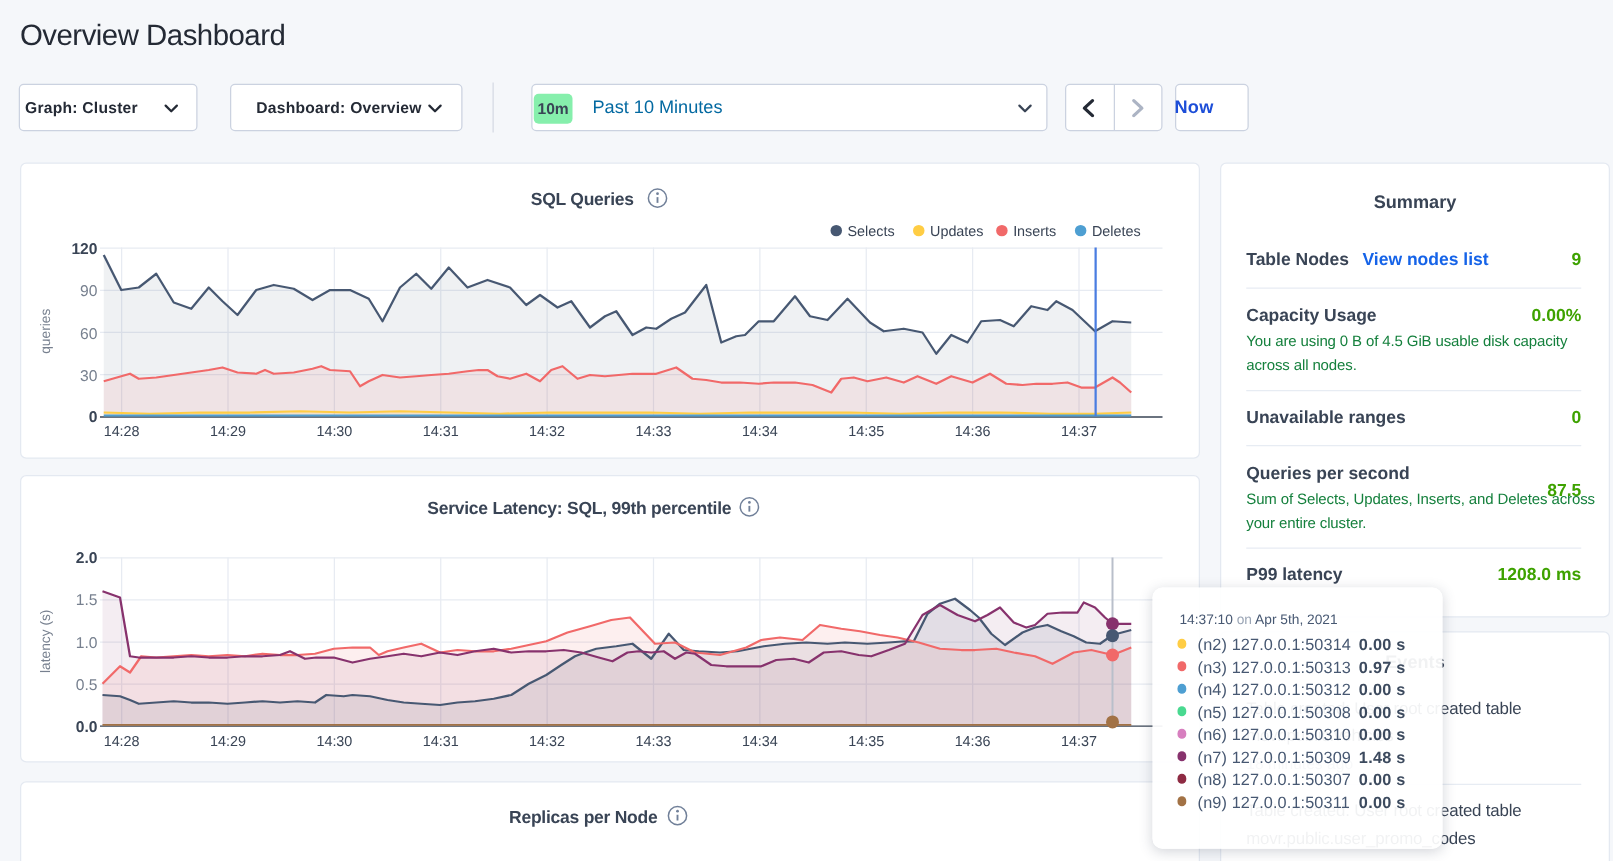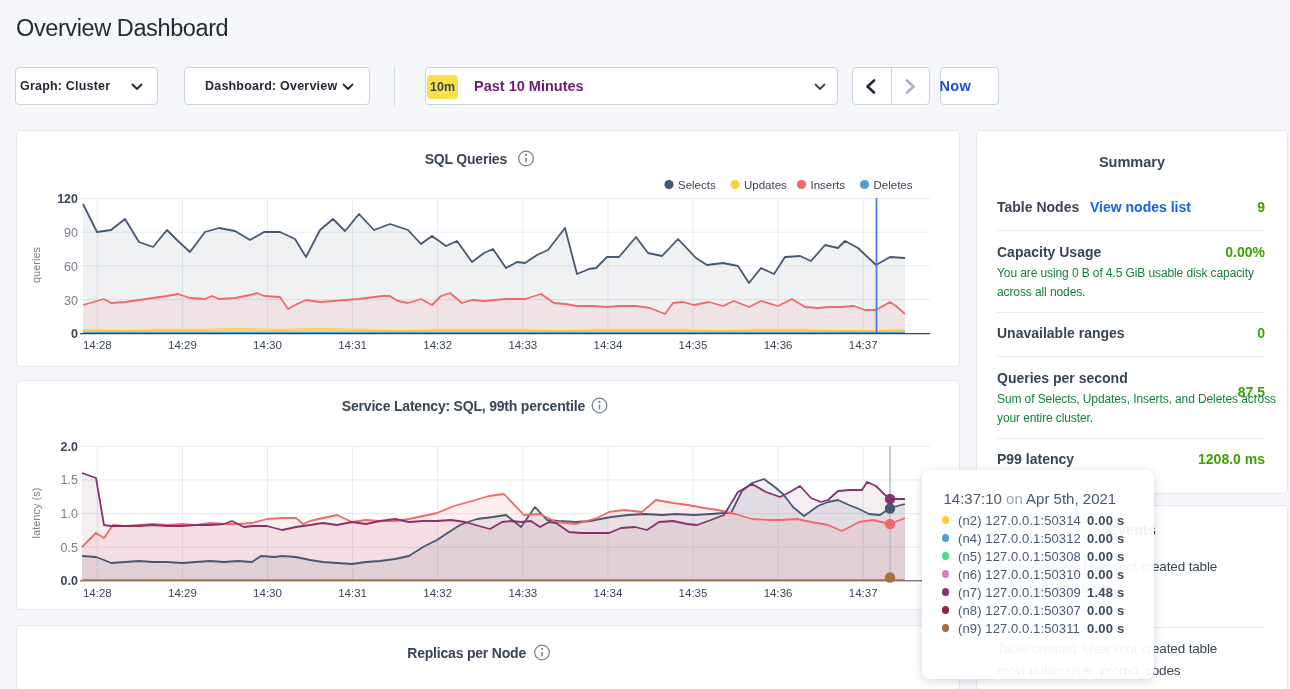--- a/index.html
+++ b/index.html
@@ -30,22 +30,22 @@
 <svg class="abs" style="left:131px;top:83px" width="12" height="8" viewBox="0 0 12 8">
     <polyline points="1.5,1.5 6,6 10.5,1.5" fill="none" stroke="#242A35" stroke-width="1.8" stroke-linecap="round" stroke-linejoin="round"></polyline>
   </svg>
 <div class="btn" style="left:184px;width:186px"></div>
 <div class="abs btxt" style="left:205px;top:79px">Dashboard: Overview</div>
 <svg class="abs" style="left:342px;top:83px" width="12" height="8" viewBox="0 0 12 8">
     <polyline points="1.5,1.5 6,6 10.5,1.5" fill="none" stroke="#242A35" stroke-width="1.8" stroke-linecap="round" stroke-linejoin="round"></polyline>
   </svg>
 <div class="abs" style="left:394px;top:66px;width:1px;height:40px;background:#D5DAE4"></div>
 <div class="btn" style="left:425px;width:413px"></div>
-<div class="abs" style="left:427px;top:74.5px;width:31px;height:24px;background:#fde047;border-radius:4px;text-align:center;line-height:24px;font-size:12.5px;font-weight:bold;color:#394455">10m</div>
-<div class="abs" style="left:474px;top:78px;font-size:14.5px;font-weight:bold;color:#701a75">Past 10 Minutes</div>
+<div class="abs" style="left:427px;top:74.5px;width:31px;height:24px;background:#86efac;border-radius:4px;text-align:center;line-height:24px;font-size:12.5px;font-weight:bold;color:#394455">10m</div>
+<div class="abs" style="left:474px;top:78px;font-size:14.5px;font-weight:normal;color:#0369a1">Past 10 Minutes</div>
 <svg class="abs" style="left:814px;top:83px" width="12" height="8" viewBox="0 0 12 8">
     <polyline points="1.5,1.5 6,6 10.5,1.5" fill="none" stroke="#394455" stroke-width="1.8" stroke-linecap="round" stroke-linejoin="round"></polyline>
   </svg>
 <div class="btn" style="left:852px;width:78px"></div>
 <div class="abs" style="left:891px;top:68px;width:1px;height:36px;background:#CBD2E0"></div>
 <svg class="abs" style="left:864px;top:79px" width="14" height="15" viewBox="0 0 14 15">
     <polyline points="10,1.5 3.5,7.5 10,13.5" fill="none" stroke="#242A35" stroke-width="2.6" stroke-linecap="round" stroke-linejoin="round"></polyline>
   </svg>
 <svg class="abs" style="left:903px;top:79px" width="14" height="15" viewBox="0 0 14 15">
     <polyline points="4,1.5 10.5,7.5 4,13.5" fill="none" stroke="#ACB4C4" stroke-width="2.6" stroke-linecap="round" stroke-linejoin="round"></polyline>
@@ -195,26 +195,31 @@
 <div class="abs slab" style="left:997px;top:451px">P99 latency</div>
 <div class="abs sval" style="right:25px;top:451px">1208.0 ms</div>
 
 <div class="abs" style="left:976px;top:522px;width:312px;text-align:center;font-size:14.5px;font-weight:bold;color:#394455">Events</div>
 <div class="abs etext" style="left:997px;top:556px;width:245px">Table created: User root created table movr.public.vehicles</div>
 <div class="abs etime" style="left:997px;top:604px">18 minutes ago</div>
 <div class="abs sdiv" style="left:997px;top:627px;width:268px"></div>
 <div class="abs etext" style="left:997px;top:638px;width:245px">Table created: User root created table movr.public.user_promo_codes</div>
 
 <div class="abs" style="left:921.5px;top:470px;width:232px;height:209px;background:rgba(255,255,255,0.93);border-radius:8px;box-shadow:0 2px 10px rgba(60,70,90,0.22)">
-  <div style="margin:20px 0 4px 22px;font-size:15px;color:#475872">14:37:10 <span style="color:#9AA5B5">on</span> Apr 5th, 2021</div>
+  <div style="margin:20px 0 4px 22px;font-size:11px;color:#475872">14:37:10 <span style="color:#9AA5B5">on</span> Apr 5th, 2021</div>
   <div style="margin-left:18px">
 <div class="trow">
         <span class="tdot" style="background:#FFCD44"></span>
         <span class="tlab">(n2) 127.0.0.1:50314</span>
         <span class="tval">0.00 s</span>
+      </div>
+<div class="trow">
+        <span class="tdot" style="background:#F16969"></span>
+        <span class="tlab">(n3) 127.0.0.1:50313</span>
+        <span class="tval">0.97 s</span>
       </div>
 <div class="trow">
         <span class="tdot" style="background:#4E9FD2"></span>
         <span class="tlab">(n4) 127.0.0.1:50312</span>
         <span class="tval">0.00 s</span>
       </div>
 <div class="trow">
         <span class="tdot" style="background:#49D990"></span>
         <span class="tlab">(n5) 127.0.0.1:50308</span>
         <span class="tval">0.00 s</span>

